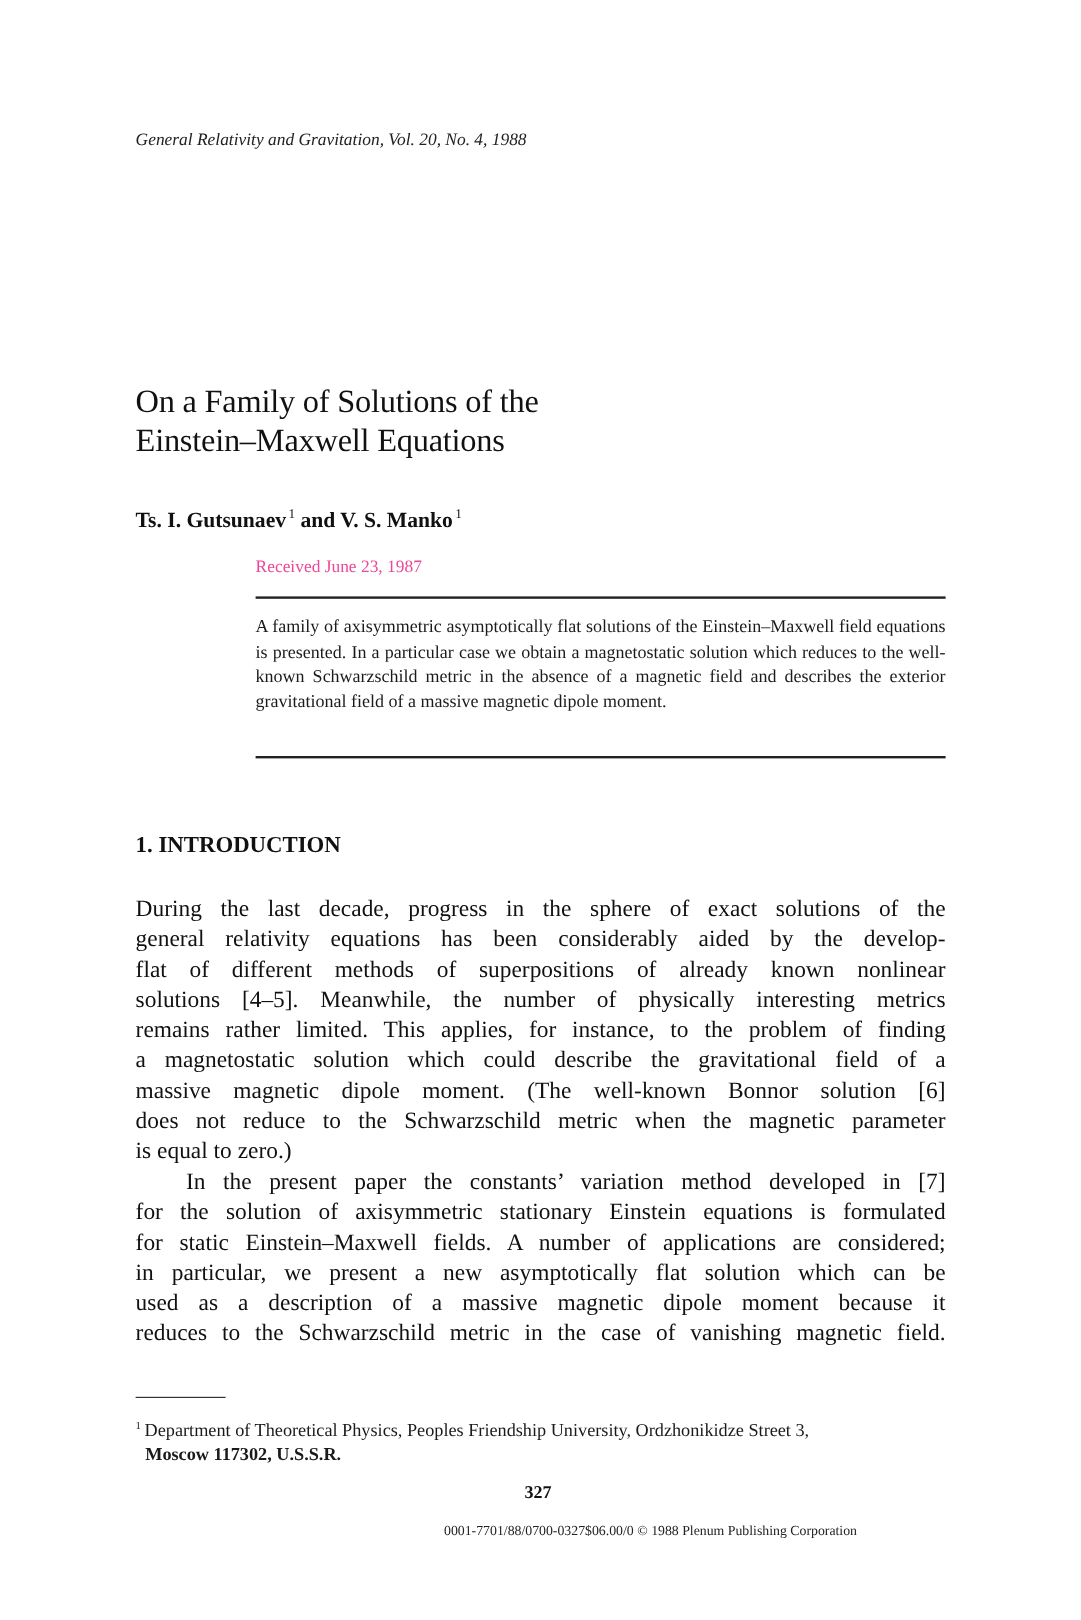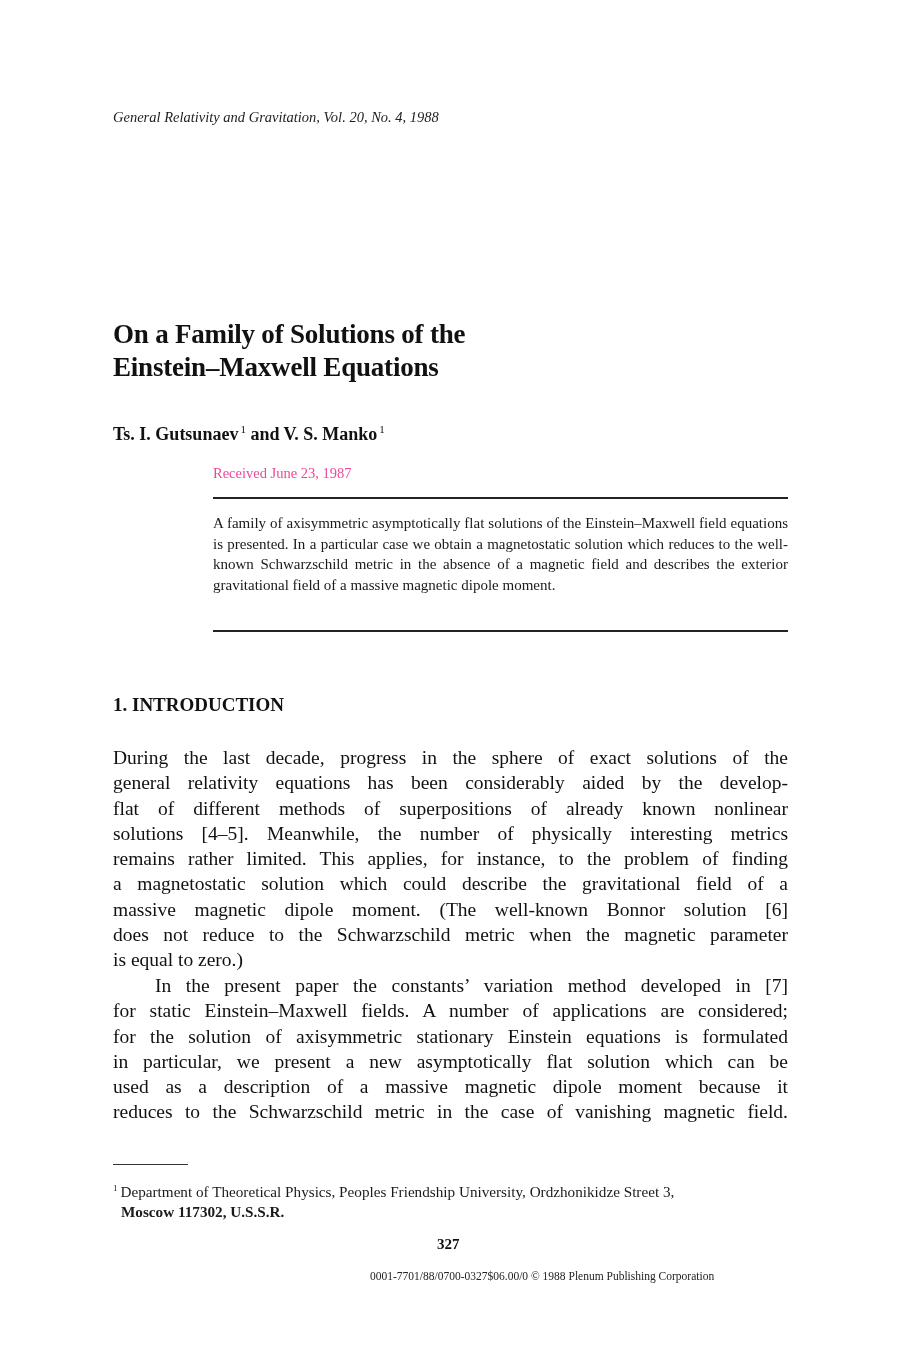--- a/index.html
+++ b/index.html
@@ -1,19 +1,19 @@
 <!DOCTYPE html>
 <html><head>
 <meta charset="utf-8">
 <style>
   html, body { margin: 0; padding: 0; background: #ffffff; }
   body { width: 901px; height: 1350px; position: relative; overflow: hidden; font-family: "Liberation Serif", serif; color: #111; }
   .abs { position: absolute; }
   .journal { left: 113px; top: 109px; font-size: 14.5px; font-style: italic; color: #222; }
-  .title { left: 113px; top: 318px; font-size: 27px; font-weight: bold; line-height: 33px; letter-spacing: -0.2px; }
+  .title { left: 113px; top: 318px; font-size: 27px; font-weight: normal; line-height: 33px; letter-spacing: -0.2px; }
   .authors { left: 113px; top: 423px; font-size: 18px; font-weight: bold; }
   .authors sup { font-size: 11px; font-weight: normal; vertical-align: 7px; margin-left: 2px; }
   .received { left: 213px; top: 465px; font-size: 14.5px; color: #ec4899; }
   .rule { position: absolute; left: 213px; width: 575px; height: 2px; background: #222; }
   .abstract { left: 213px; top: 513px; width: 575px; font-size: 15px; line-height: 20.5px; text-align: justify; color: #1a1a1a; }
   .section { left: 113px; top: 694px; font-size: 19px; font-weight: bold; }
   .body-text { left: 113px; width: 675px; font-size: 19.5px; line-height: 25.3px; color: #111; }
   .body-line { display: block; white-space: nowrap; text-align: justify; text-align-last: justify; }
   .body-line.last { text-align-last: left; }
   .indent { padding-left: 42px; }
@@ -55,22 +55,22 @@
   <span class="body-line">solutions [4–5]. Meanwhile, the number of physically interesting metrics</span>
   <span class="body-line">remains rather limited. This applies, for instance, to the problem of finding</span>
   <span class="body-line">a magnetostatic solution which could describe the gravitational field of a</span>
   <span class="body-line">massive magnetic dipole moment. (The well-known Bonnor solution [6]</span>
   <span class="body-line">does not reduce to the Schwarzschild metric when the magnetic parameter</span>
   <span class="body-line last">is equal to zero.)</span>
 </div>
 
 <div class="abs body-text" style="top: 973px;">
   <span class="body-line indent">In the present paper the constants’ variation method developed in [7]</span>
+  <span class="body-line">for the solution of axisymmetric stationary Einstein equations is formulated</span>
   <span class="body-line">for static Einstein–Maxwell fields. A number of applications are considered;</span>
-  <span class="body-line">for the solution of axisymmetric stationary Einstein equations is formulated</span>
   <span class="body-line">in particular, we present a new asymptotically flat solution which can be</span>
   <span class="body-line">used as a description of a massive magnetic dipole moment because it</span>
   <span class="body-line">reduces to the Schwarzschild metric in the case of vanishing magnetic field.</span>
 </div>
 
 <div class="fn-rule"></div>
 <div class="abs footnote">
   <span><sup>1</sup><span>Department of Theoretical Physics, Peoples Friendship University, Ordzhonikidze Street 3,</span></span>
   <span class="fn-cont">Moscow 117302, U.S.S.R.</span>
 </div>

